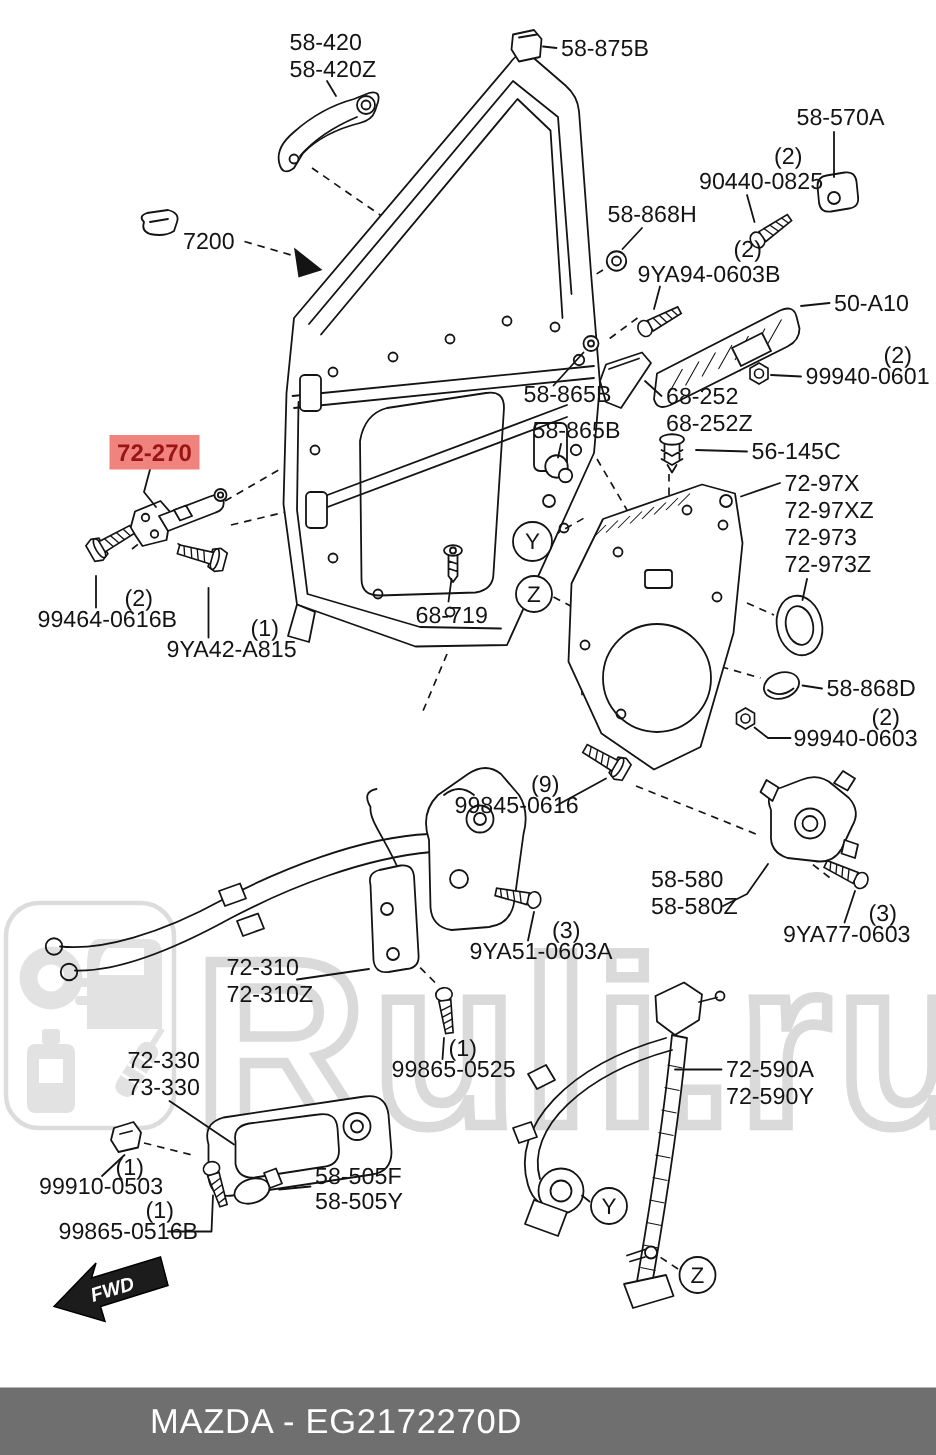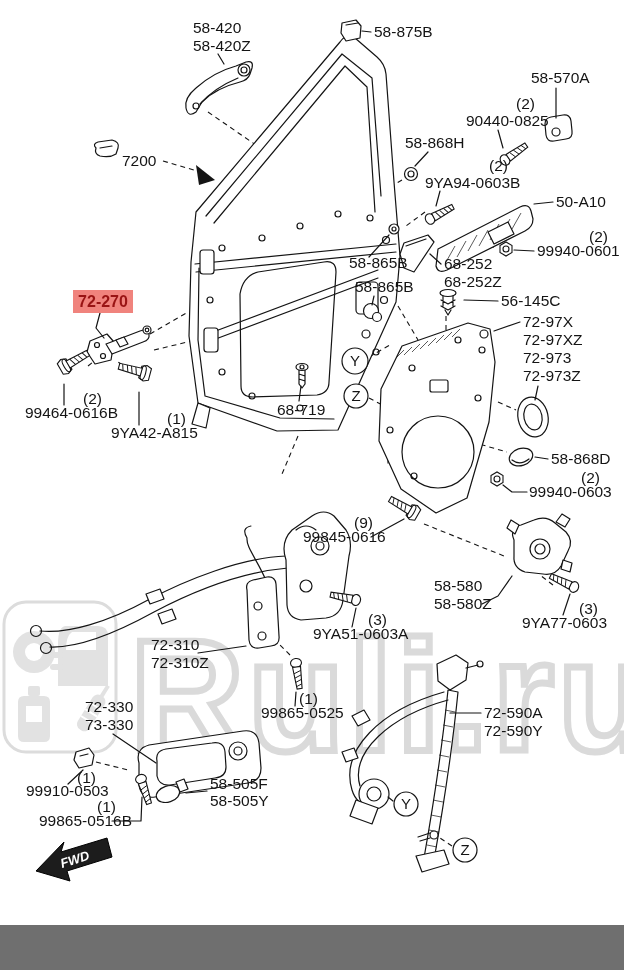--- a/index.html
+++ b/index.html
@@ -453,15 +453,16 @@
     <text x="210" y="789" class="lbl">58-505F</text>
     <text x="210" y="806" class="lbl">58-505Y</text>
   </g>
   <g>
     <text x="484" y="718" class="lbl">72-590A</text>
     <text x="484" y="736" class="lbl">72-590Y</text>
   </g>
 </svg>
 
   <div id="footer">
+    <span class="f-left">MAZDA - EG2172270D</span>
     <span class="f-right">N - 72270</span>
   </div>
 </div>
 
 </body></html>

